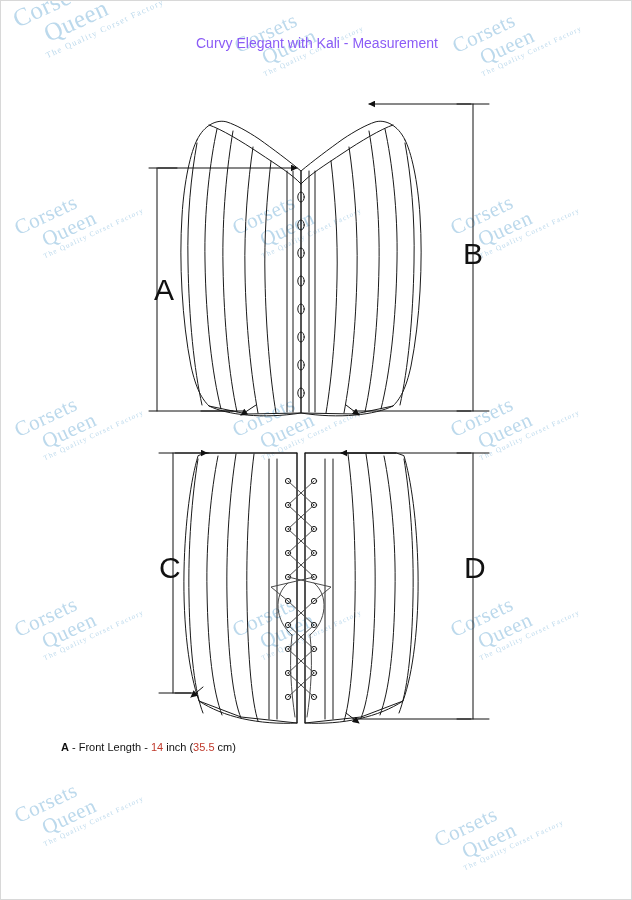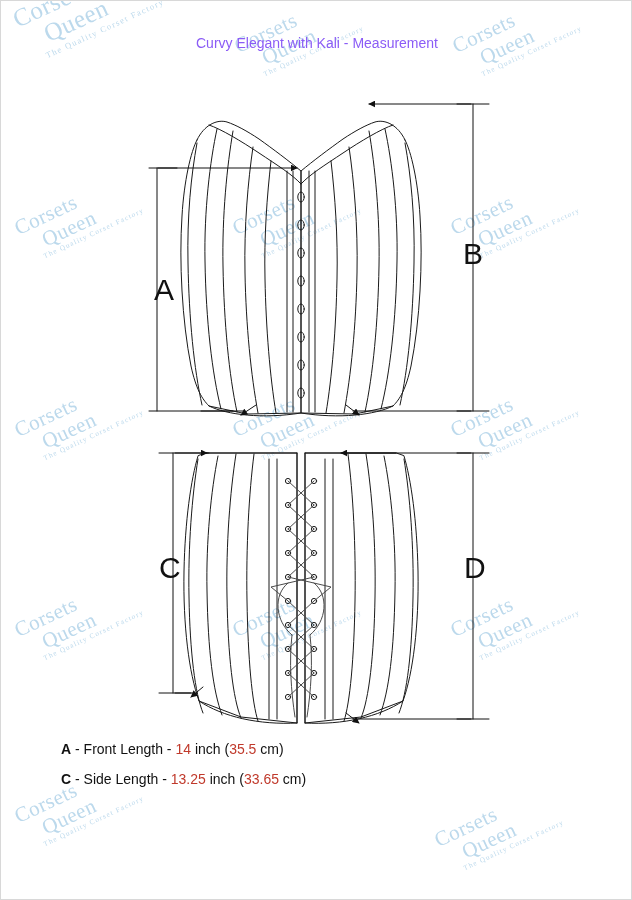--- a/index.html
+++ b/index.html
@@ -73,21 +73,21 @@
     color: #111;
     font-weight: 400;
   }
 
   
   #legend {
     position: absolute;
     left: 60px;
     top: 740px;
     width: 520px;
-    font-size: 14px;
+    font-size: 11px;
     color: #111;
   }
   #legend .row {
     display: flex;
     margin-bottom: 14px;
   }
   #legend .cell {
     flex: 0 0 50%;
     white-space: nowrap;
   }
@@ -378,19 +378,16 @@
   <div class="mletter" style="left:158px; top:550px;">C</div>
   <div class="mletter" style="left:463px; top:550px;">D</div>
 
   <div id="legend">
     <div class="row">
       <div class="cell">
         <span class="lk">A</span><span> - </span><span>Front Length</span><span> - </span><span class="val">14</span><span> inch (</span><span class="val">35.5</span><span> cm)</span>
       </div>
     </div>
     <div class="row">
-      <div class="cell">
-        <span class="lk">C</span><span> - </span><span>Side Length</span><span> - </span><span class="val">13.25</span><span> inch (</span><span class="val">33.65</span><span> cm)</span>
-      </div>
     </div>
   </div>
 
 </div>
 
 </body></html>

